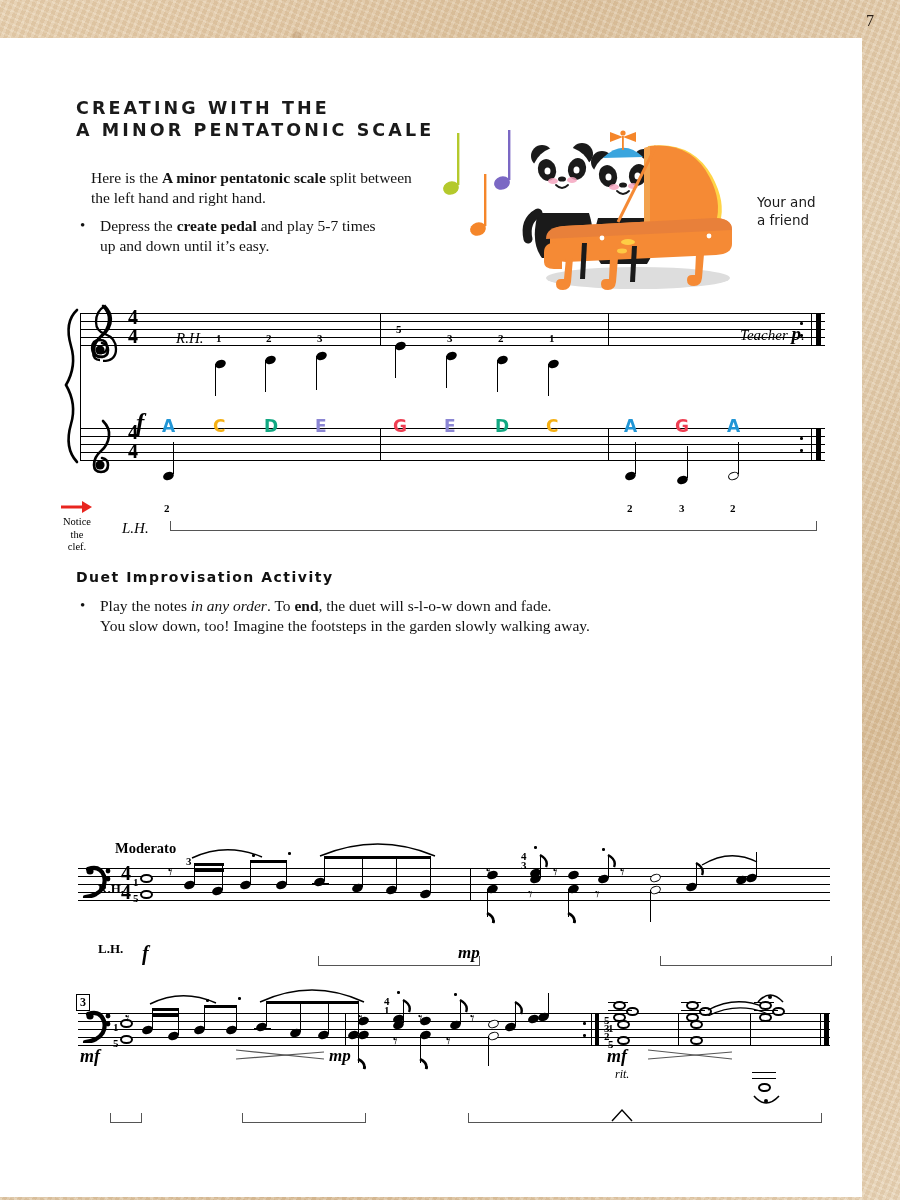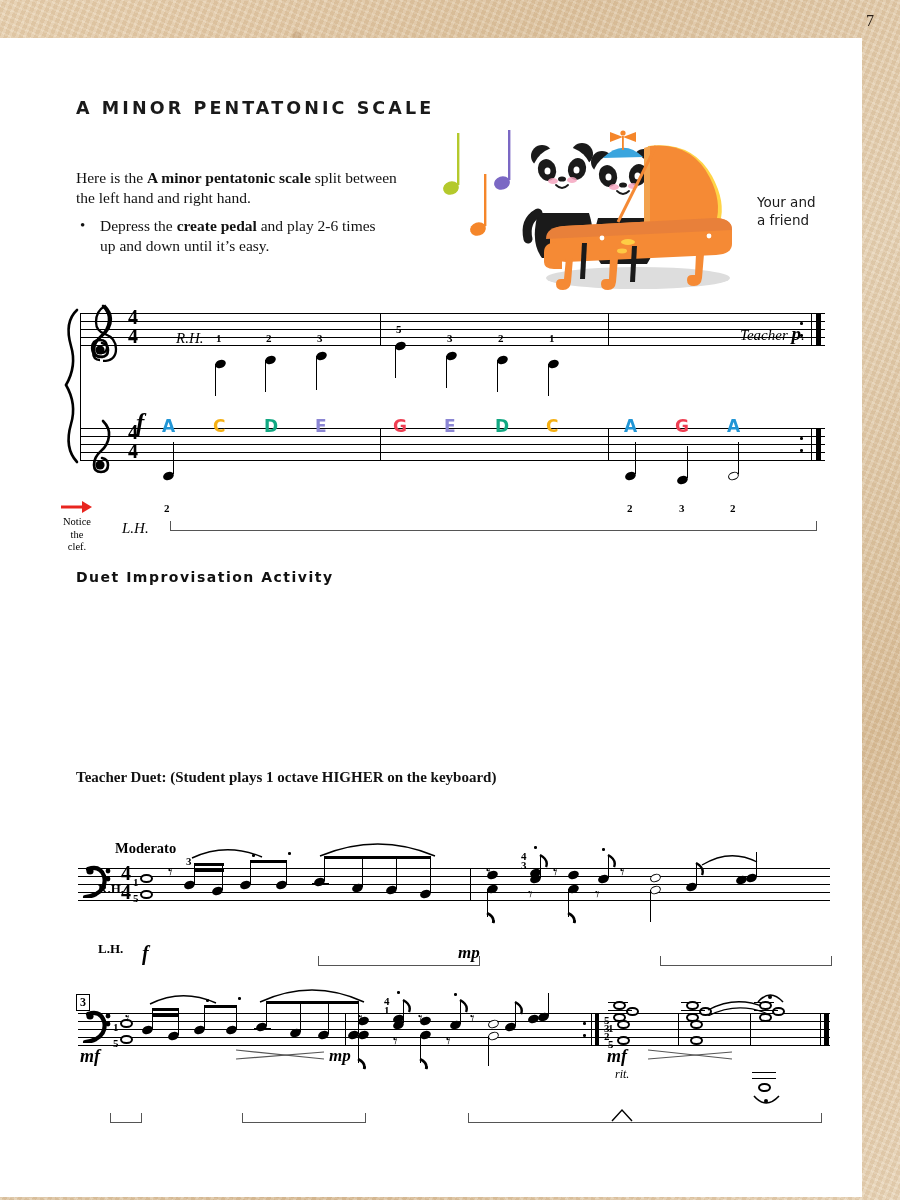--- a/index.html
+++ b/index.html
@@ -39,21 +39,21 @@
   }
   
   .title{
     font-family:"DejaVu Sans",sans-serif;font-weight:700;
     font-size:17.5px;letter-spacing:3.1px;color:#1a1a1a;line-height:22px;
   }
   .sec-head{
     font-family:"DejaVu Sans",sans-serif;font-weight:700;
     font-size:14px;letter-spacing:1.5px;color:#111;
   }
-  .body-txt{font-size:15.5px;line-height:19.5px;color:#121212;}
+  .body-txt{font-size:15.5px;line-height:19.5px;color:#121212;margin-left:15px;}
   .body-txt b{font-weight:700;}
   ul.bul{list-style:none;margin:0;padding:0;}
   ul.bul li{position:relative;padding-left:22px;margin-bottom:11px;
     font-size:15.5px;line-height:20px;color:#121212;}
   ul.bul li:before{content:"\2022";position:absolute;left:2px;top:-1px;font-size:15px;}
   .teacher-duet{font-size:15px;font-weight:700;color:#111;}
   
   .staffline{position:absolute;background:#000;height:1px;}
   .barline{position:absolute;background:#000;width:1.2px;}
   .thickbar{position:absolute;background:#000;}
@@ -90,20 +90,21 @@
            line-height:18px;color:#1a1a1a;}
 </style>
 </head>
 <body>
 
 <div id="parchment"></div>
 
 <div id="page">
 
   <div class="blk title" style="left:76px;top:59px;">
+    <div>CREATING WITH THE</div>
     <div>A MINOR PENTATONIC SCALE</div>
   </div>
 
   <svg class="blk" style="left:430px;top:92px;" width="110" height="115">
     <g>
       <rect x="27" y="3" width="2.4" height="52" fill="#b4c92c"></rect>
       <ellipse cx="21" cy="58" rx="8" ry="6.6" fill="#b4c92c" transform="rotate(-18 21 58)"></ellipse>
     </g>
     <g>
       <rect x="78" y="0" width="2.4" height="50" fill="#7b68c4"></rect>
@@ -180,21 +181,21 @@
     <div>a friend</div>
   </div>
 
   <div class="blk body-txt" style="left:76px;top:130px;width:370px;">
     <span>Here is the </span><b>A minor pentatonic scale</b><span> split between</span><br>
     <span>the left hand and right hand.</span>
   </div>
 
   <ul class="blk bul" style="left:78px;top:178px;width:380px;">
     <li>
-      <span>Depress the </span><b>create pedal</b><span> and play 2-6 times</span><br>
+      <span>Depress the </span><b>create pedal</b><span> and play 5-7 times</span><br>
       <span>up and down until it’s easy.</span>
     </li>
   </ul>
 
   <div class="blk" style="left:0px;top:0px;width:862px;height:470px;">
 
     <div class="staffline" style="left:80px;top:275px;width:745px;"></div>
     <div class="staffline" style="left:80px;top:283px;width:745px;"></div>
     <div class="staffline" style="left:80px;top:291px;width:745px;"></div>
     <div class="staffline" style="left:80px;top:299px;width:745px;"></div>
@@ -319,23 +320,26 @@
     <div class="thickbar" style="left:816px;top:275px;width:4.5px;height:32px;background:#000;"></div>
     <div class="thickbar" style="left:811px;top:390px;width:1.4px;height:32px;background:#000;"></div>
     <div class="thickbar" style="left:816px;top:390px;width:4.5px;height:32px;background:#000;"></div>
 
     <div class="pedal" style="left:170px;top:483px;width:645px;height:9px;"></div>
   </div>
 
   <div class="blk sec-head" style="left:76px;top:531px;">Duet Improvisation Activity</div>
 
   <ul class="blk bul" style="left:78px;top:558px;width:560px;">
+    <li>
+      <span>Play the notes </span><i>in any order</i><span>. To </span><b>end</b><span>, the duet will s-l-o-w down and fade.</span><br>
+      <span>You slow down, too! Imagine the footsteps in the garden slowly walking away.</span>
+    </li>
   </ul>
 
-  <div class="blk teacher-duet" style="left:76px;top:731px;">Teacher Duet: (Student plays 1 octave HIGHER on the keyboard)</div>
 
   <div class="blk" style="left:0;top:0;width:862px;height:1000px;">
     <div class="staffline" style="left:78px;top:830px;width:752px;"></div>
     <div class="staffline" style="left:78px;top:838px;width:752px;"></div>
     <div class="staffline" style="left:78px;top:846px;width:752px;"></div>
     <div class="staffline" style="left:78px;top:854px;width:752px;"></div>
     <div class="staffline" style="left:78px;top:862px;width:752px;"></div>
 
     <svg class="blk" style="left:82px;top:826px;" width="32" height="34" viewBox="0 0 32 34">
       <path d="M6 5 q12 -4 16 7 q3 12 -8 18 q-6 3 -11 3" stroke="#000" stroke-width="4.2" fill="none" stroke-linecap="round"></path>

